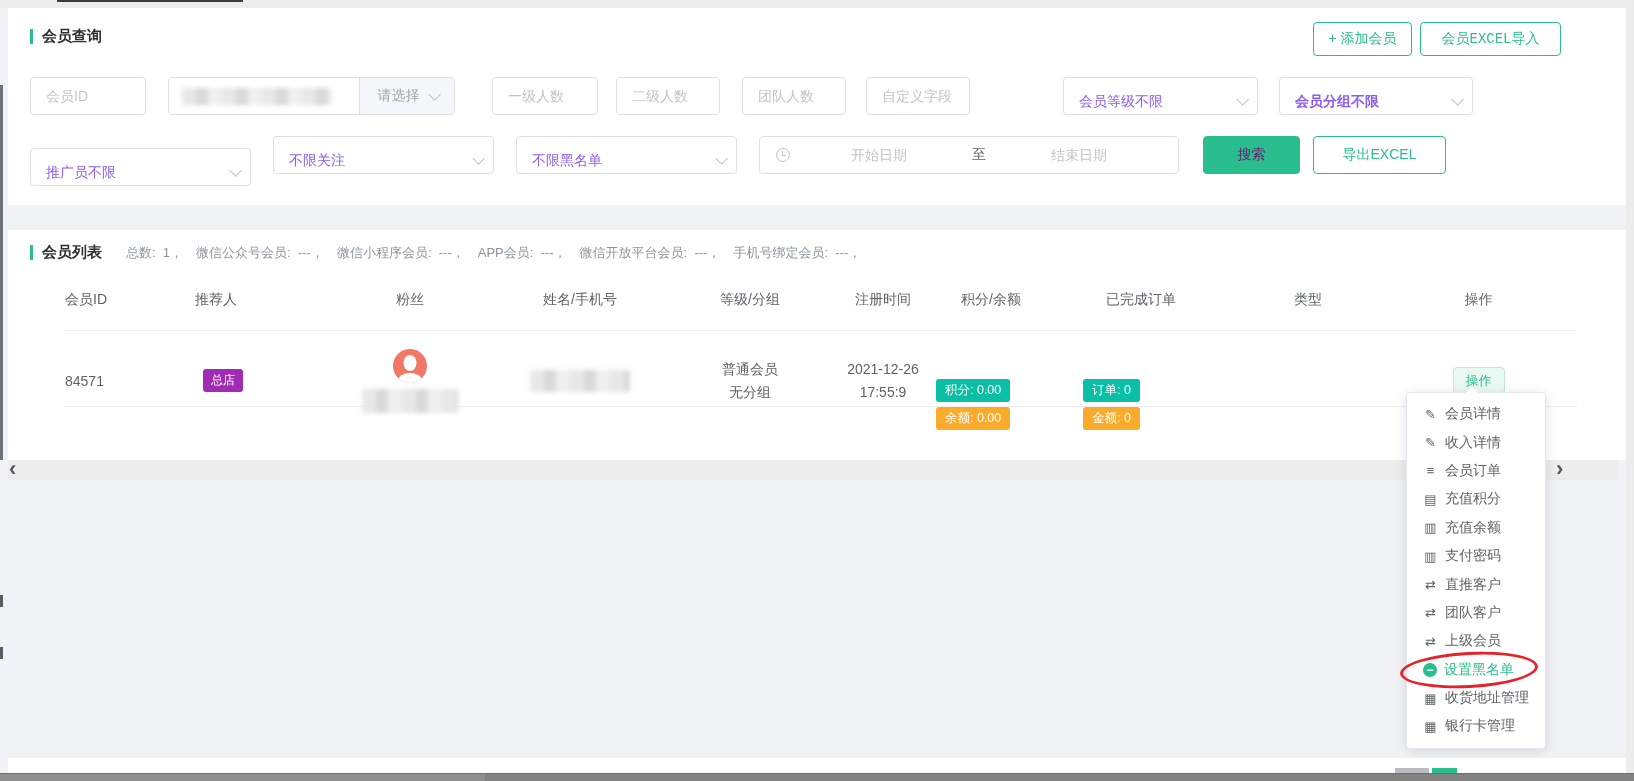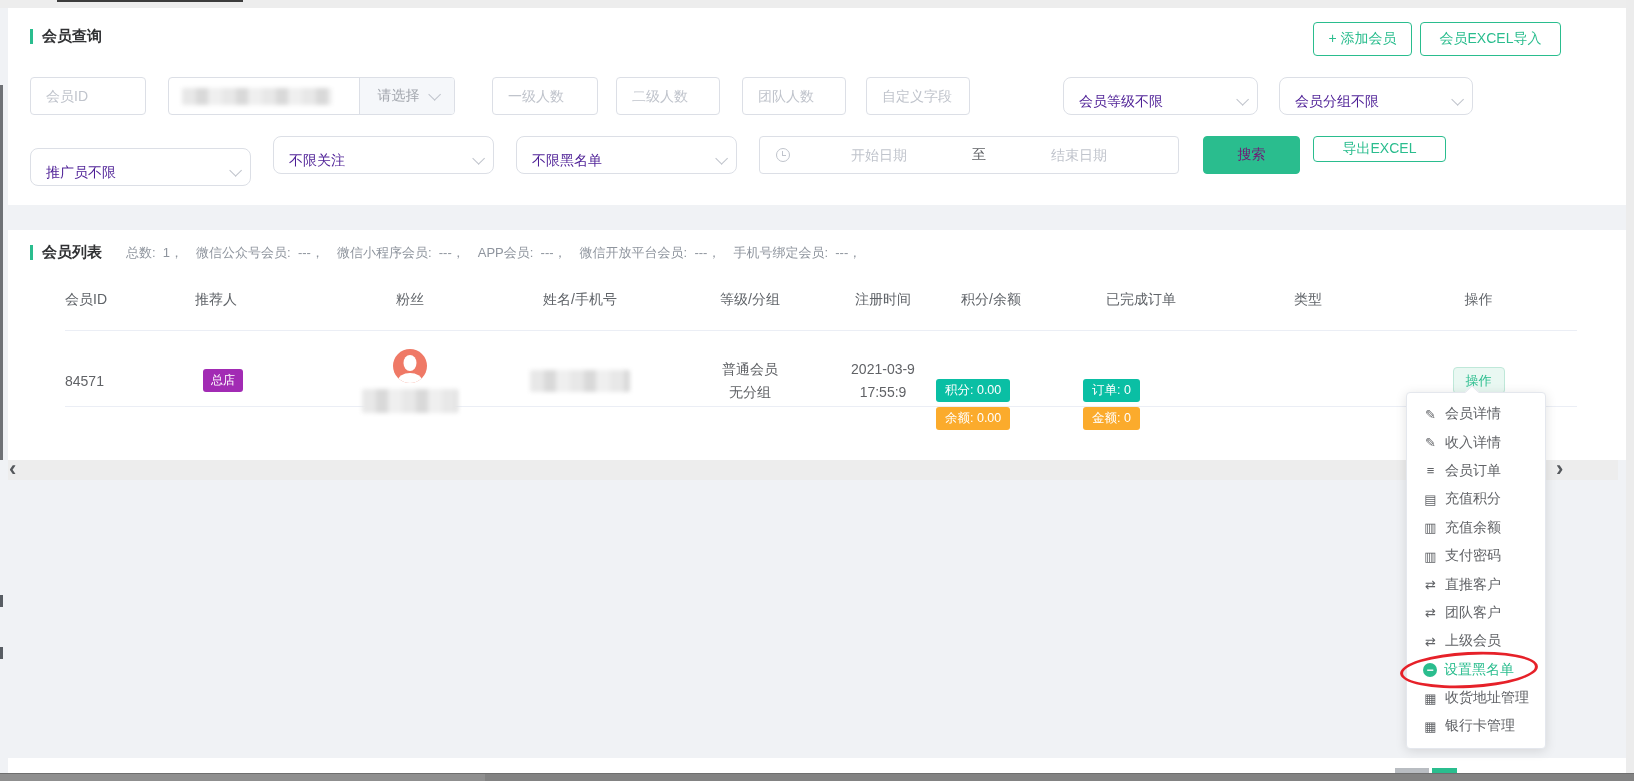--- a/index.html
+++ b/index.html
@@ -23,56 +23,56 @@
   .sec-bar { width:3px; height:15px; background:#2abd8e; margin-right:9px; }
   .sec-text { font-size:15px; font-weight:bold; color:#303133; }
 
   
   .ctl { position:absolute; height:38px; border:1px solid #dcdfe6; border-radius:4px; background:#fff; }
   .ctl input { width:100%; height:100%; border:none; outline:none; background:transparent;
                padding:0 15px; font-size:14px; color:#606266; border-radius:4px;
                font-family:"Liberation Sans","DejaVu Sans",sans-serif; }
   .ctl input::placeholder { color:#c0c4cc; }
   .sel { display:flex; align-items:center; justify-content:space-between; padding:11px 12px 0 15px;
-         font-size:14px; color:#4c1d95; cursor:pointer;border-radius:8px; }
+         font-size:14px; color:#8b5cf6; cursor:pointer; }
   .chev { width:9px; height:9px; border-right:1.6px solid #c0c4cc; border-bottom:1.6px solid #c0c4cc;
           transform:rotate(45deg) translateY(-3px); flex:0 0 auto; }
 
   
   #f-member-id { left:22px; top:69px; width:116px; }
   #f-compound  { left:160px; top:69px; width:287px; display:flex; padding:0; overflow:hidden; }
   #f-compound .inp-part { flex:0 0 190px; display:flex; align-items:center; padding-left:13px; }
   #f-compound .append { flex:1; background:#f5f7fa; border-left:1px solid #dcdfe6;
         display:flex; align-items:center; justify-content:center; gap:8px; font-size:14px; color:#a3a7ae; cursor:pointer; }
   #f-lv1 { left:484px; top:69px; width:106px; }
   #f-lv2 { left:608px; top:69px; width:104px; }
   #f-team { left:734px; top:69px; width:104px; }
   #f-custom { left:858px; top:69px; width:104px; }
   #f-level { left:1055px; top:69px; width:195px; }
-  #f-group { left:1271px; top:69px; width:194px; }
+  #f-group { left:1271px; top:69px; width:194px;font-weight:bold; }
 
   
   #f-promoter { left:22px; top:128px; width:221px;margin-top:12px; }
   #f-follow { left:265px; top:128px; width:221px; }
   #f-blacklist { left:508px; top:128px; width:221px; }
   #f-dates { left:751px; top:128px; width:420px; display:flex; align-items:center; padding:0 10px; }
   #f-dates input { text-align:center; padding:0 5px; }
   #f-dates .to { font-size:14px; color:#606266; flex:0 0 auto; padding:0 4px; }
   .clock-icon { position:relative; width:14px; height:14px; border:1.4px solid #c0c4cc; border-radius:50%;
                 margin-left:6px; flex:0 0 auto; }
   .clock-icon .h1 { position:absolute; left:5px; top:2px; width:1.4px; height:5px; background:#c0c4cc; }
   .clock-icon .h2 { position:absolute; left:5px; top:6px; width:4px; height:1.4px; background:#c0c4cc; }
 
   .btn { display:flex; align-items:center; justify-content:center; border-radius:4px; font-size:14px; cursor:pointer; }
   .btn-outline { background:#fff; border:1px solid #2abd8e; color:#2abd8e; }
   .btn-fill { background:#2abd8e; border:1px solid #2abd8e; color:#701a75; }
   #btn-add { position:absolute; left:1305px; top:14px; width:99px; height:34px; }
-  #btn-import { position:absolute; left:1412px; top:14px; width:141px; height:34px; }
+  #btn-import { position:absolute; left:1412px; top:14px; width:141px; height:34px;font-family:Liberation Mono, monospace; }
   #btn-search { position:absolute; left:1195px; top:128px; width:97px; height:38px; }
-  #btn-export { position:absolute; left:1305px; top:128px; width:133px; height:26px; }
+  #btn-export { position:absolute; left:1305px; top:128px; width:133px; height:38px; }
 
   
   #list-title-row { position:absolute; left:22px; top:13px; display:flex; align-items:center; }
   #list-stats { display:flex; align-items:center; margin-left:24px; }
   #list-stats span { font-size:13px; color:#8f959e; margin-right:13px; white-space:pre; }
 
   #member-table { position:absolute; left:57px; top:40px; width:1512px; }
   .grid-row { display:grid; grid-template-columns:130px 135px 160px 180px 160px 106px 110px 190px 144px 197px; }
   .thead { height:61px; align-items:center; border-bottom:1px solid #ebeef5; }
   .thead > div { font-size:14px; color:#5f6368; }
@@ -259,21 +259,21 @@
           <div class="blur-block blur-name"></div>
         </div>
         <div class="ac">
           <div class="blur-block blur-phone"></div>
         </div>
         <div class="cell ac two-line">
           <div>普通会员</div>
           <div>无分组</div>
         </div>
         <div class="cell ac two-line">
-          <div>2021-03-9</div>
+          <div>2021-12-26</div>
           <div>17:55:9</div>
         </div>
         <div class="badge-col">
           <span class="badge badge-teal">积分: 0.00</span>
           <span class="badge badge-orange">余额: 0.00</span>
         </div>
         <div class="badge-col pad37">
           <span class="badge badge-teal">订单: 0</span>
           <span class="badge badge-orange">金额: 0</span>
         </div>

